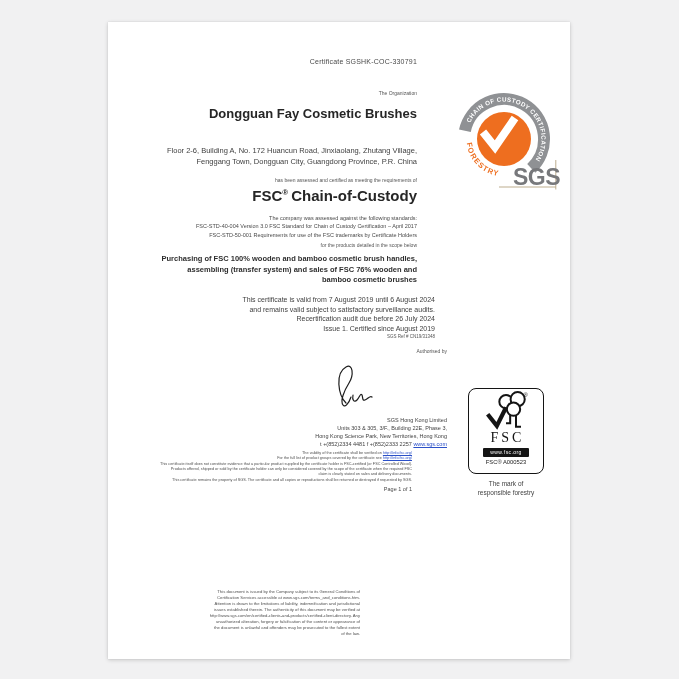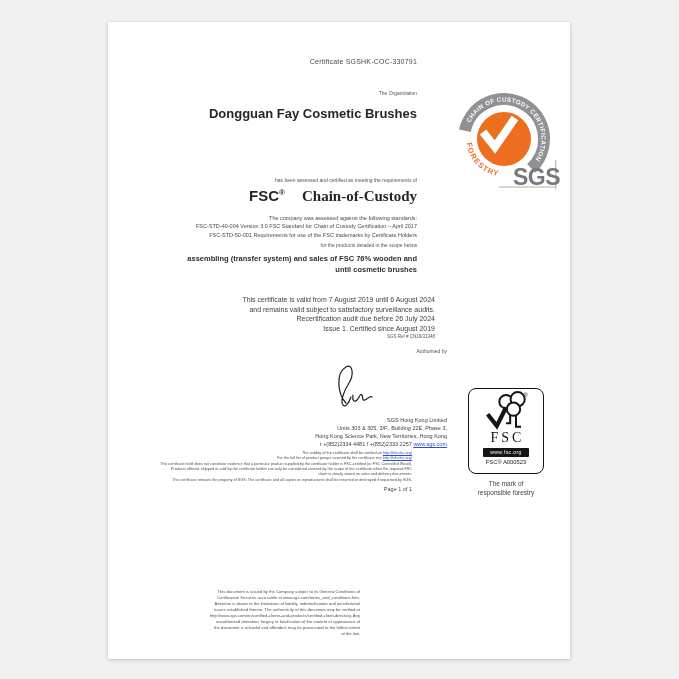--- a/index.html
+++ b/index.html
@@ -8,21 +8,21 @@
         box-shadow:0 1px 4px rgba(0,0,0,.18),0 0 1px rgba(0,0,0,.12);}
   .abs{position:absolute;}
   .r{text-align:right;}
   .cert-number{top:36px;right:153px;font-size:7px;color:#4a4a4a;letter-spacing:.2px;}
   .org-label{top:68px;right:153px;font-size:5px;color:#555;}
   .org-name{top:84px;right:153px;font-size:13px;font-weight:bold;line-height:1.22;color:#262626;}
   .org-address{top:124px;right:153px;font-size:7.5px;line-height:1.4;color:#3f3f3f;}
   .assessed{top:155px;right:153px;font-size:5px;color:#555;}
   .fsc-title{top:165px;right:153px;font-size:15px;font-weight:bold;color:#262626;}
   .fsc-title sup{font-size:8px;}
-  .fsc-title .rest{margin-left:17px;font-family:Liberation Serif, serif;}
+  .fsc-title .rest{margin-left:3px;}
   .standards{top:192px;right:153px;font-size:5.5px;line-height:1.5;color:#4a4a4a;}
   .scope-intro{top:220px;right:153px;font-size:5px;color:#555;}
   .scope{top:232px;right:153px;font-size:7.5px;font-weight:bold;line-height:1.42;color:#2e2e2e;}
   .validity{top:273px;right:135px;font-size:7px;line-height:1.38;color:#3f3f3f;}
   .sgs-ref{top:312px;right:135px;font-size:4.5px;color:#555;}
   .authorised{top:326px;right:123px;font-size:5px;color:#555;}
   .signature{top:336px;left:212px;width:72px;height:52px;}
   .issuer{top:395px;right:123px;font-size:5.5px;line-height:1.45;color:#3f3f3f;}
   .fine-print{top:429px;right:158px;font-size:3.8px;line-height:1.4;color:#4f4f4f;}
   .page-number{top:464px;right:158px;font-size:5.5px;color:#4a4a4a;}
@@ -46,36 +46,41 @@
 <div class="page">
 
   <div class="abs r cert-number">Certificate SGSHK-COC-330791</div>
 
   <div class="abs r org-label">The Organization</div>
 
   <div class="abs r org-name">
     <span class="line">Dongguan Fay Cosmetic Brushes</span>
   </div>
 
+  <div class="abs r org-address">
+    <span class="line">Floor 2-6, Building A, No. 172 Huancun Road, Jinxiaolang, Zhutang Village,</span>
+    <span class="line">Fenggang Town, Dongguan City, Guangdong Province, P.R. China</span>
+  </div>
 
   <div class="abs r assessed">has been assessed and certified as meeting the requirements of</div>
 
   <div class="abs r fsc-title"><span>FSC</span><sup>®</sup><span class="rest">Chain-of-Custody</span></div>
 
   <div class="abs r standards">
     <span class="line">The company was assessed against the following standards:</span>
     <span class="line">FSC-STD-40-004 Version 3.0 FSC Standard for Chain of Custody Certification – April 2017</span>
     <span class="line">FSC-STD-50-001 Requirements for use of the FSC trademarks by Certificate Holders</span>
   </div>
 
   <div class="abs r scope-intro">for the products detailed in the scope below</div>
 
   <div class="abs r scope">
+    <span class="line">Purchasing of FSC 100% wooden and bamboo cosmetic brush handles,</span>
     <span class="line">assembling (transfer system) and sales of FSC 76% wooden and</span>
-    <span class="line">until cosmetic brushes</span>
+    <span class="line">bamboo cosmetic brushes</span>
   </div>
 
   <div class="abs r validity">
     <span class="line">This certificate is valid from 7 August 2019 until 6 August 2024</span>
     <span class="line">and remains valid subject to satisfactory surveillance audits.</span>
     <span class="line">Recertification audit due before 26 July 2024</span>
     <span class="line">Issue 1. Certified since August 2019</span>
   </div>
 
   <div class="abs r sgs-ref">SGS Ref # CN19/31348</div>

